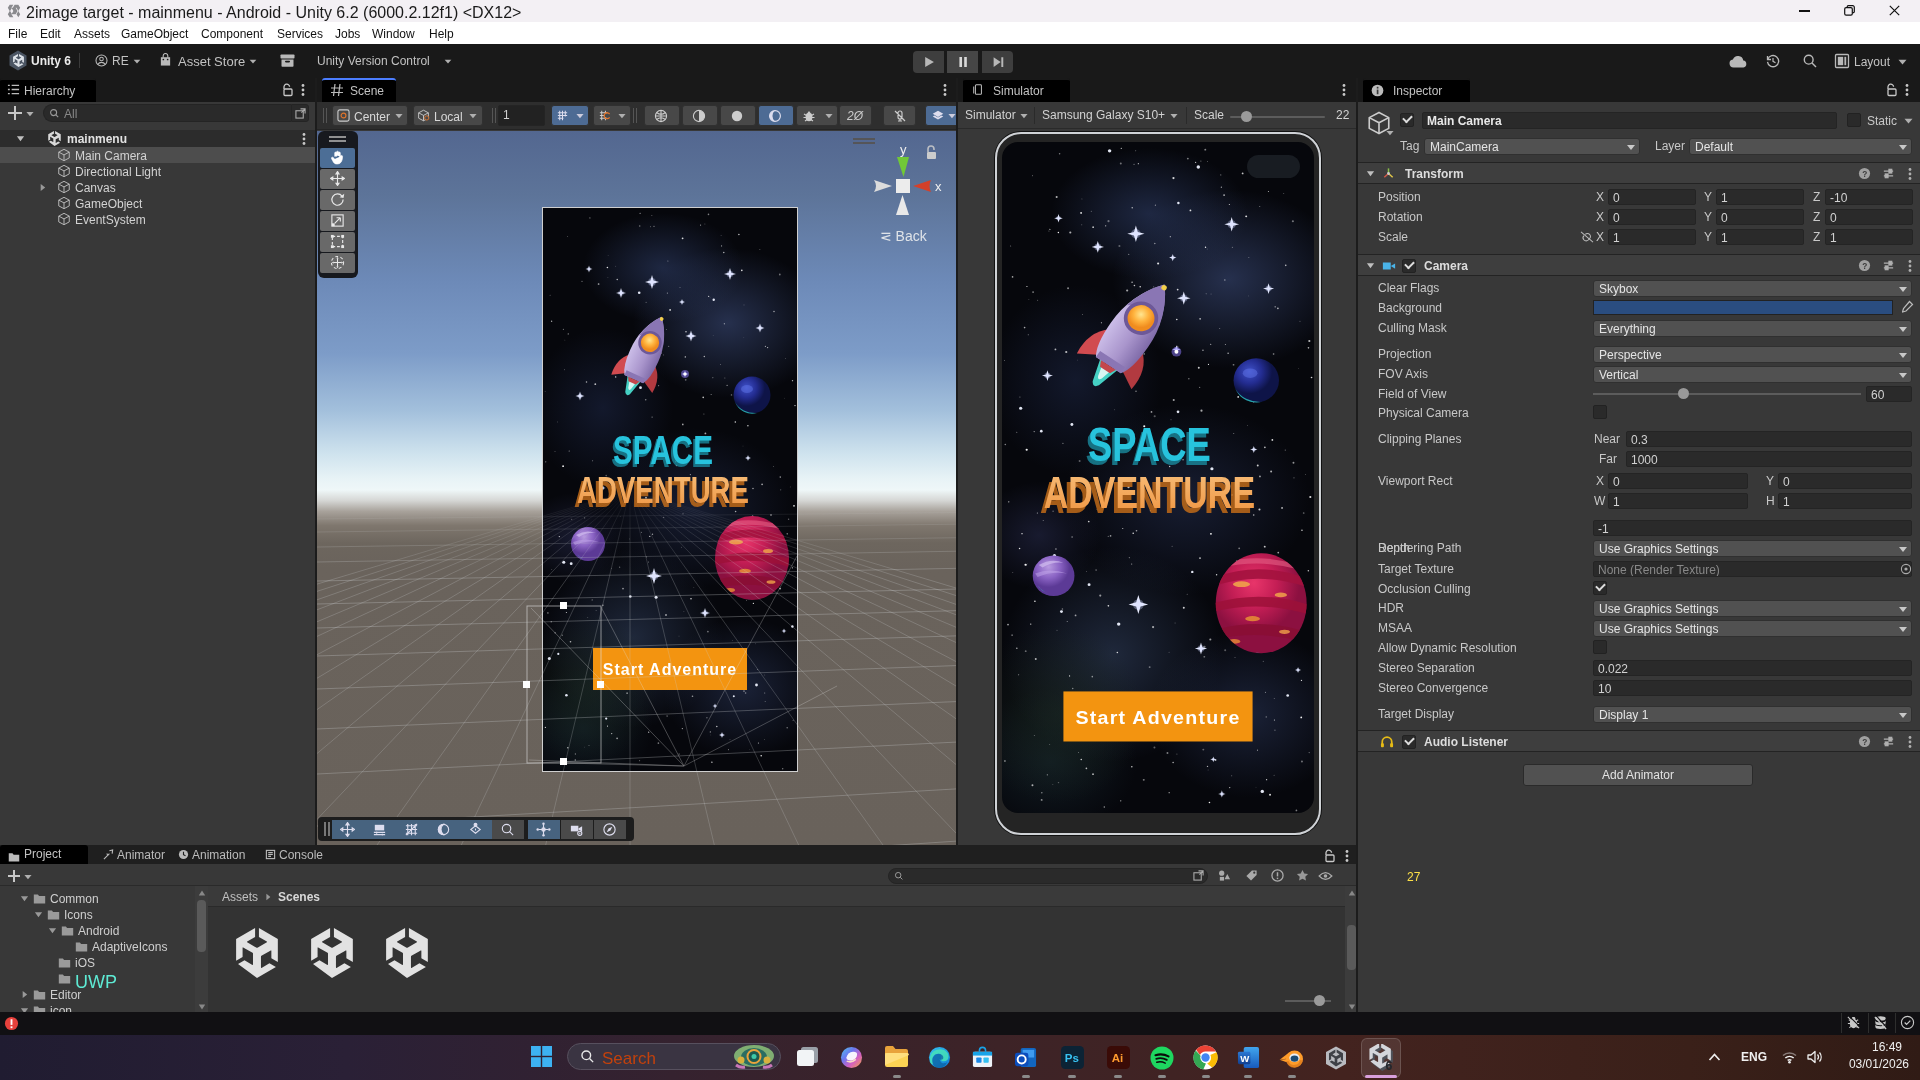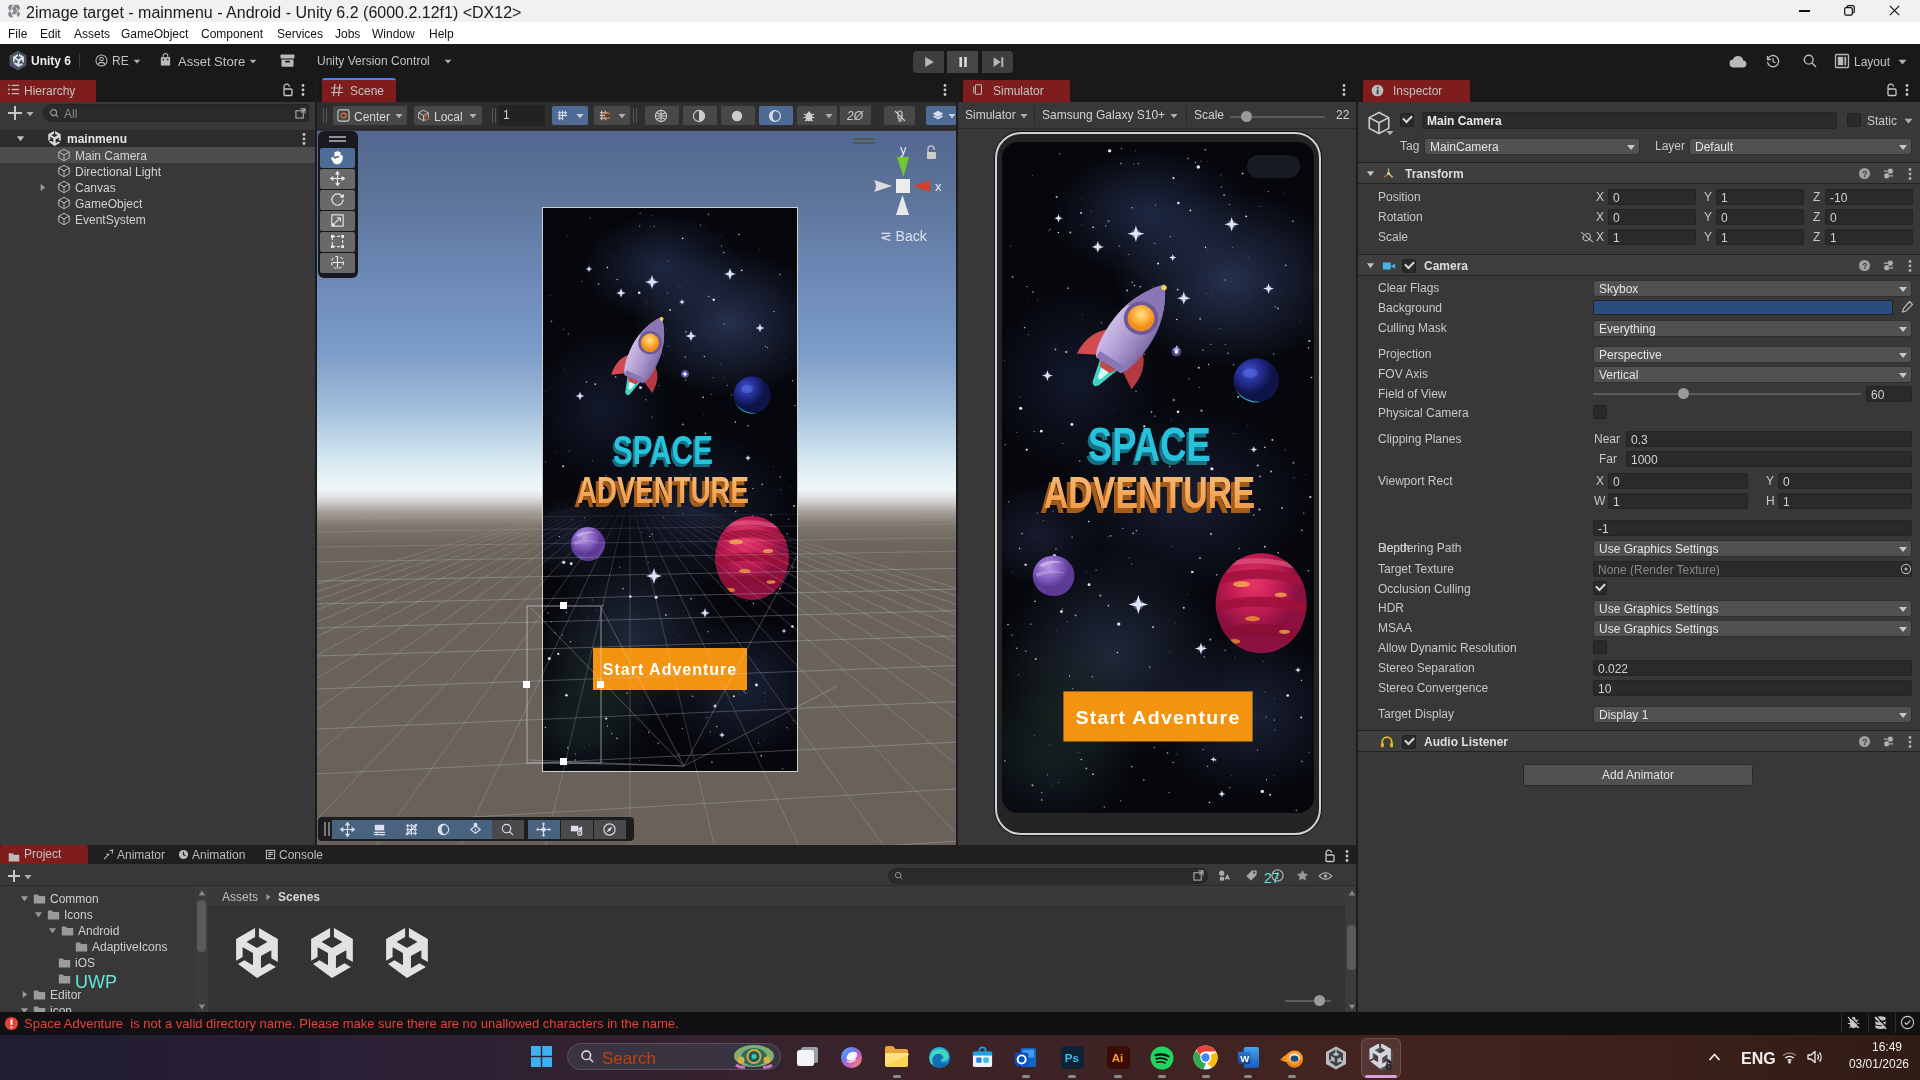--- a/index.html
+++ b/index.html
@@ -1,20 +1,20 @@
 <!DOCTYPE html>
 <html><head><meta charset="utf-8"><style>
 *{margin:0;padding:0;box-sizing:border-box}
 html,body{width:1920px;height:1080px;overflow:hidden;background:#000;font-family:"Liberation Sans",sans-serif}
 #root{position:relative;width:1920px;height:1080px}
 .abs{position:absolute}
 .txt{position:absolute;white-space:nowrap}
 .panel{position:absolute;background:#383838}
 .tabbar{position:absolute;left:0;right:0;top:0;height:24px;background:#191919}
-.tab{position:absolute;top:0;height:24px;background:#7f1d1d;color:#c2c2c2;font-size:12px;border-top:2px solid #383838;border-radius:3px 3px 0 0}
+.tab{position:absolute;top:0;height:24px;background:#000000;color:#c2c2c2;font-size:12px;border-top:2px solid #383838;border-radius:3px 3px 0 0}
 .field{position:absolute;background:#2a2a2a;border:1px solid #242424;border-radius:2px;color:#d2d2d2;font-size:12px;line-height:16px;padding-left:4px;overflow:hidden}
 .drop{position:absolute;background:#515151;border:1px solid #303030;border-radius:3px;color:#e4e4e4;font-size:12px;line-height:16px;padding-left:5px;overflow:hidden}
 .drop:after{content:"";position:absolute;right:4px;top:6px;border:4px solid transparent;border-top:5px solid #c8c8c8}
 .lbl{position:absolute;color:#c8c8c8;font-size:12px;white-space:nowrap}
 .chk{position:absolute;width:14px;height:14px;background:#2a2a2a;border:1px solid #222;border-radius:2px}
 .chk.on:after{content:"";position:absolute;left:2px;top:1px;width:7px;height:4px;border-left:2px solid #ddd;border-bottom:2px solid #ddd;transform:rotate(-45deg)}
 </style></head><body>
 <div id="root">
     <div class="abs" style="left:0;top:0;width:1920px;height:22px;background:#f3f0f4"></div>
     <svg class="abs" style="left:7px;top:4px" width="14" height="14" viewBox="0 0 32 32">
@@ -1705,21 +1705,21 @@
         <rect x="6.2" y="3.5" width="1.6" height="4.5" fill="#aaa"></rect>
         <rect x="6.2" y="9.3" width="1.6" height="1.6" fill="#aaa"></rect>
       </svg>
       <svg class="abs" style="left:1296px;top:24px" width="13" height="13" viewBox="0 0 14 14">
         <path d="M7 1 l1.9 3.9 4.1.6-3 2.9.7 4.1L7 10.6 3.3 12.5l.7-4.1-3-2.9 4.1-.6Z" fill="#999"></path>
       </svg>
       <svg class="abs" style="left:1318px;top:26px" width="15" height="10" viewBox="0 0 16 11">
         <path d="M1 5.5 Q8 -2 15 5.5 Q8 13 1 5.5Z" fill="none" stroke="#aaa" stroke-width="1.3"></path>
         <circle cx="8" cy="5.5" r="2" fill="#aaa"></circle>
       </svg>
-      <div class="txt" style="left:1264px;top:25px;font-size:14px;color:#5eead4">27</div>
+      <div class="txt" style="left:1407px;top:25px;font-size:12px;color:#fde047">27</div>
       <svg class="abs" style="left:20px;top:49px" width="9" height="9" viewBox="0 0 10 10">
         <path d="M1 2.5 L9 2.5 L5 8Z" fill="#999"></path>
       </svg>
       <svg style="position:absolute;left:33px;top:47px" width="13" height="13" viewBox="0 0 16 14">
         <path d="M1 2 h5 l1.5 2 H15 v9 H1 Z" fill="#9a9a9a"></path>
       </svg>
       <div class="txt" style="left:50px;top:47px;font-size:12px;color:#cfcfcf">Common</div>
       <svg class="abs" style="left:34px;top:65px" width="9" height="9" viewBox="0 0 10 10">
         <path d="M1 2.5 L9 2.5 L5 8Z" fill="#999"></path>
       </svg>
@@ -1810,21 +1810,20 @@
     </div>
     <div class="abs" style="left:315px;top:78px;width:2px;height:767px;background:#1c1c1c"></div>
     <div class="abs" style="left:956px;top:78px;width:2px;height:767px;background:#1c1c1c"></div>
     <div class="abs" style="left:1356px;top:78px;width:2px;height:934px;background:#1c1c1c"></div>
     <div class="abs" style="left:0;top:1012px;width:1920px;height:23px;background:#111013"></div>
     <svg class="abs" style="left:4px;top:1016px" width="15" height="15" viewBox="0 0 16 16">
       <circle cx="8" cy="8" r="7" fill="#e8413c"></circle>
       <rect x="7" y="3.5" width="2" height="6" fill="#fff"></rect>
       <rect x="7" y="11" width="2" height="2" fill="#fff"></rect>
     </svg>
-    <div class="txt" style="left:24px;top:1016px;font-size:13px;color:#e8413c">Space Adventure&nbsp; is not a valid directory name. Please make sure there are no unallowed characters in the name.</div>
     <svg class="abs" style="left:1846px;top:1015px" width="15" height="15" viewBox="0 0 16 16">
       <g fill="#c8c8c8">
         <ellipse cx="8" cy="9" rx="4" ry="5"></ellipse>
         <ellipse cx="8" cy="3.6" rx="2" ry="1.6"></ellipse>
         <path d="M3 5 L5.5 6.5 M13 5 L10.5 6.5 M2 9 h3 M14 9 h-3 M3.5 13.5 L6 11.8 M12.5 13.5 L10 11.8" stroke="#c8c8c8" stroke-width="1.1"></path>
       </g>
       <path d="M2 2 L14 14" stroke="#c8c8c8" stroke-width="1.4"></path>
       <path d="M3.2 1 L15.2 13" stroke="#111013" stroke-width="1.2"></path>
     </svg>
     <svg class="abs" style="left:1873px;top:1015px" width="15" height="15" viewBox="0 0 16 16">
@@ -1978,21 +1977,21 @@
     <div class="abs" style="left:1361px;top:1038px;width:40px;height:40px;background:rgba(255,255,255,0.09);border:1px solid rgba(255,255,255,0.15);border-radius:6px"></div>
     <svg class="abs" style="left:1368px;top:1044px" width="27" height="27" viewBox="0 0 24 24">
       <path fill="#4e525a" transform="translate(1.2,1.2) scale(0.95)" d="m12.9288 4.2939 3.7997 2.1929c.1366.0782.1415.2938 0 .3721l-4.5159 2.6083c-.1313.0757-.2873.0703-.4116 0L7.285 6.8589c-.1392-.078-.1416-.2939 0-.3721l3.7972-2.1929V0L1.975 5.2353v10.4705l3.1045-1.7902V9.5297c-.0024-.1565.1365-.2709.2732-.2244l4.5159 2.6084c.1313.0757.2086.2129.2086.3646v5.2132c.0024.1565-.1366.2709-.2732.2243l-3.7996-2.1928-3.1021 1.7902L12.0025 24l9.0698-5.2353-3.102-1.7902-3.7997 2.1928c-.1341.0806-.2781-.0348-.2732-.2243v-5.2132c0-.1541.0842-.2913.2086-.3646l4.5158-2.6084c.1342-.0807.2782.0348.2733.2244v3.5859l3.1045 1.7902V5.2353L12.9288 0Z"></path>
       <path fill="#d4d6db" transform="translate(-0.6,-0.8) scale(0.95)" d="m12.9288 4.2939 3.7997 2.1929c.1366.0782.1415.2938 0 .3721l-4.5159 2.6083c-.1313.0757-.2873.0703-.4116 0L7.285 6.8589c-.1392-.078-.1416-.2939 0-.3721l3.7972-2.1929V0L1.975 5.2353v10.4705l3.1045-1.7902V9.5297c-.0024-.1565.1365-.2709.2732-.2244l4.5159 2.6084c.1313.0757.2086.2129.2086.3646v5.2132c.0024.1565-.1366.2709-.2732.2243l-3.7996-2.1928-3.1021 1.7902L12.0025 24l9.0698-5.2353-3.102-1.7902-3.7997 2.1928c-.1341.0806-.2781-.0348-.2732-.2243v-5.2132c0-.1541.0842-.2913.2086-.3646l4.5158-2.6084c.1342-.0807.2782.0348.2733.2244v3.5859l3.1045 1.7902V5.2353L12.9288 0Z"></path>
       <text x="15.5" y="23" font-family="Liberation Sans" font-weight="bold" font-size="11" fill="#23262c">6</text>
     </svg>
     <div class="abs" style="left:1365px;top:1075px;width:32px;height:3px;background:#d9a0dc;border-radius:2px"></div>
     <svg class="abs" style="left:1708px;top:1052px" width="13" height="10" viewBox="0 0 13 10">
       <path d="M1.5 8 L6.5 2.5 L11.5 8" fill="none" stroke="#eee" stroke-width="1.7"></path>
     </svg>
-    <div class="txt" style="left:1741px;top:1050px;font-size:16px;font-weight:bold;color:#f0f0f0">ENG</div>
+    <div class="txt" style="left:1741px;top:1050px;font-size:12px;font-weight:bold;color:#f0f0f0">ENG</div>
     <svg class="abs" style="left:1781px;top:1050px" width="17" height="14" viewBox="0 0 17 14">
       <g fill="none" stroke="#eee" stroke-width="1.5">
         <path d="M2 5.5 a9.5 9.5 0 0 1 13 0" opacity="0.45"></path>
         <path d="M4.3 8 a6.3 6.3 0 0 1 8.4 0"></path>
         <path d="M6.6 10.4 a3.2 3.2 0 0 1 3.8 0"></path>
       </g>
       <circle cx="8.5" cy="12.3" r="1.3" fill="#eee"></circle>
     </svg>
     <svg class="abs" style="left:1806px;top:1049px" width="16" height="16" viewBox="0 0 16 16">
       <path d="M2 6 h3 l4-3.5 v11 L5 10 H2Z" fill="none" stroke="#eee" stroke-width="1.3" stroke-linejoin="round"></path>

